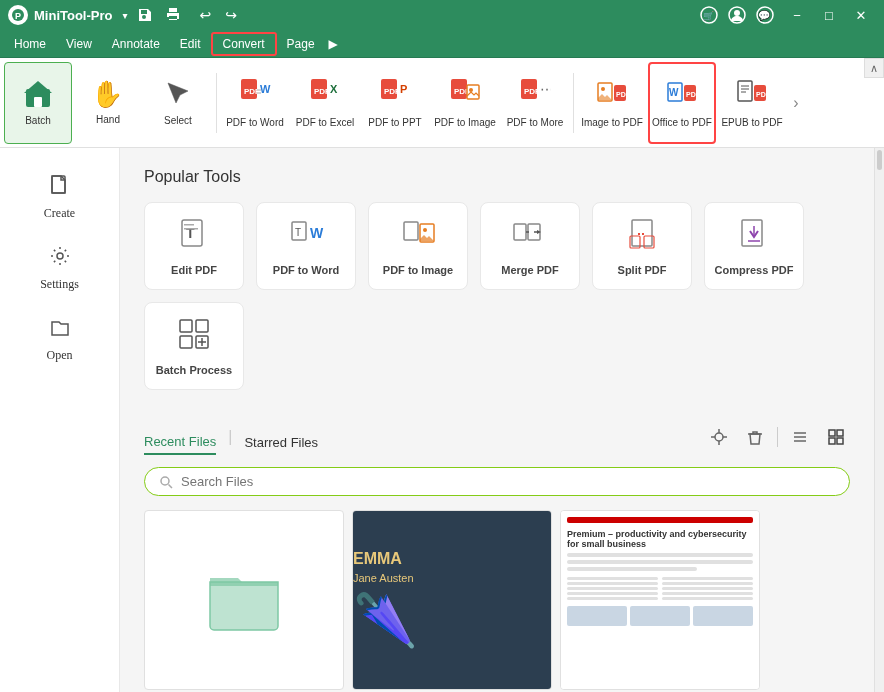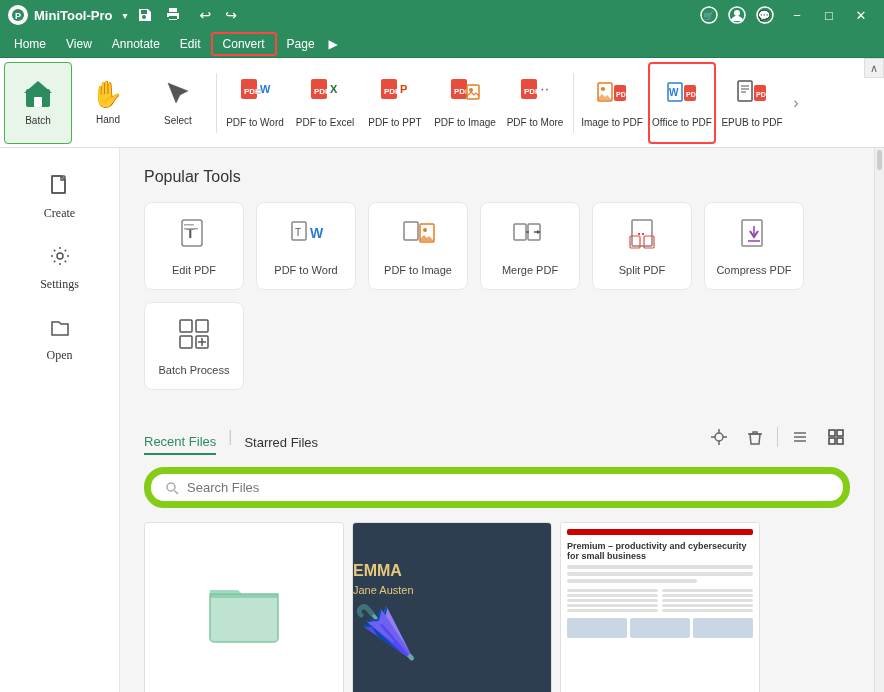--- a/index.html
+++ b/index.html
@@ -115,33 +115,33 @@
       justify-content: center;
       width: 100px;
       height: 88px;
       background: #fff;
       border-radius: 8px;
       cursor: pointer;
       gap: 8px;
       border: 1px solid #e8e8e8;
       padding: 8px;
     }
-    .tool-card-label { font-size: 11px; color: #444; text-align: center; }
+    .tool-card-label { font-size: 11px; color: #444; text-align: center; font-weight: bold; }
 
     
     .recent-files-header { display: flex; align-items: center; margin-bottom: 12px; }
     .recent-tab { font-size: 13px; color: #333; padding: 4px 0; cursor: pointer; margin-top: 12px; }
     .recent-tab.active { color: #2d8c5e; border-bottom: 2px solid #2d8c5e; }
     .recent-separator { color: #ccc; margin: 0 12px; }
     .recent-spacer { flex: 1; }
     .recent-actions { display: flex; align-items: center; gap: 8px; }
     .action-icon { font-size: 18px; color: #666; cursor: pointer; width: 28px; height: 28px; display: flex; align-items: center; justify-content: center; }
     .action-sep { width: 1px; height: 20px; background: #ccc; }
 
-    .search-bar { display: flex; align-items: flex-end; background: #fff; border: 7px solid #84cc16; border-radius: 20px; padding: 6px 14px; margin-bottom: 14px; gap: 8px; }
+    .search-bar { display: flex; align-items: flex-end; background: #fff; border: 1px solid #84cc16; border-radius: 20px; padding: 6px 14px; margin-bottom: 14px; gap: 8px; }
     .search-input { border: none; outline: none; font-size: 13px; color: #666; background: transparent; flex: 1; }
 
     
     .files-grid { display: flex; gap: 8px; }
     .file-card { width: 200px; height: 180px; background: #fff; border-radius: 4px; border: 1px solid #e0e0e0; overflow: hidden; cursor: pointer; }
     .file-thumb-empty { width: 100%; height: 100%; display: flex; align-items: center; justify-content: center; }
     .file-thumb-book { background: #2c3e50; width: 100%; height: 100%; display: flex; flex-direction: column; align-items: flex-start; justify-content: center; }
     .book-title { color: #e8c87a; font-size: 16px; font-weight: bold; text-align: center; }
     .book-author { color: #e8c87a; font-size: 11px; margin-top: 4px; }
     .file-thumb-doc { background: #fff; width: 100%; height: 100%; padding: 6px; overflow: hidden; }

